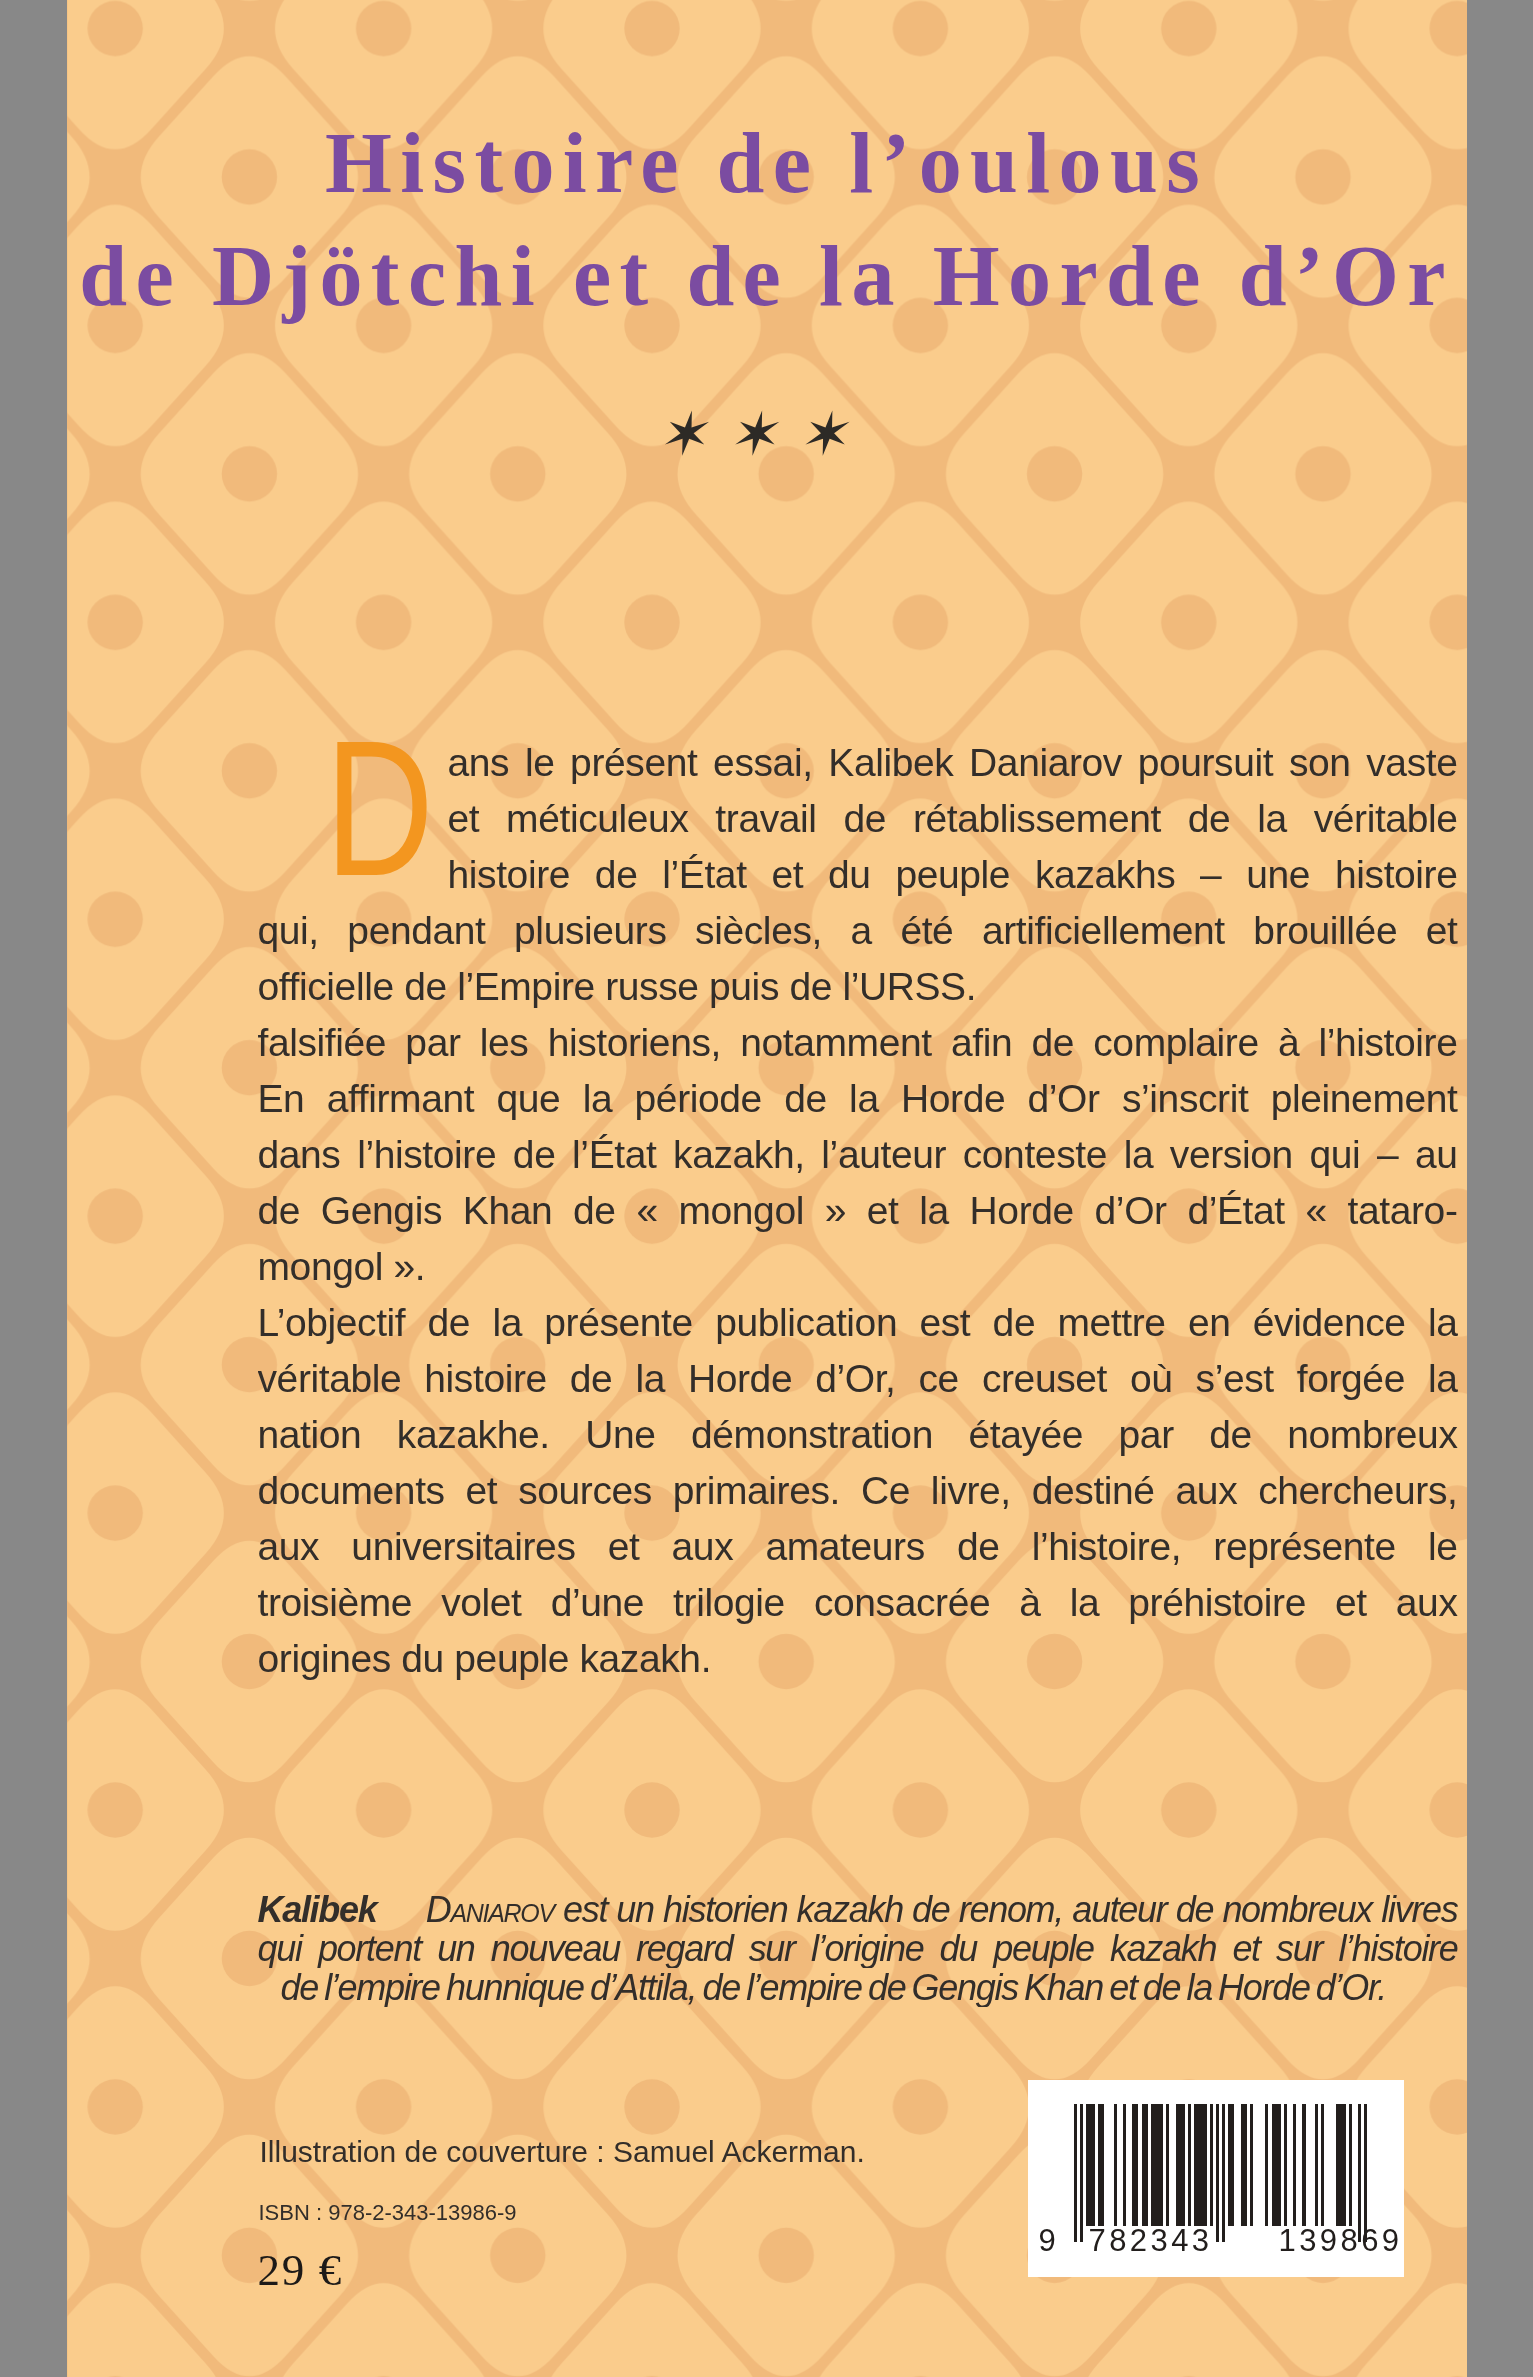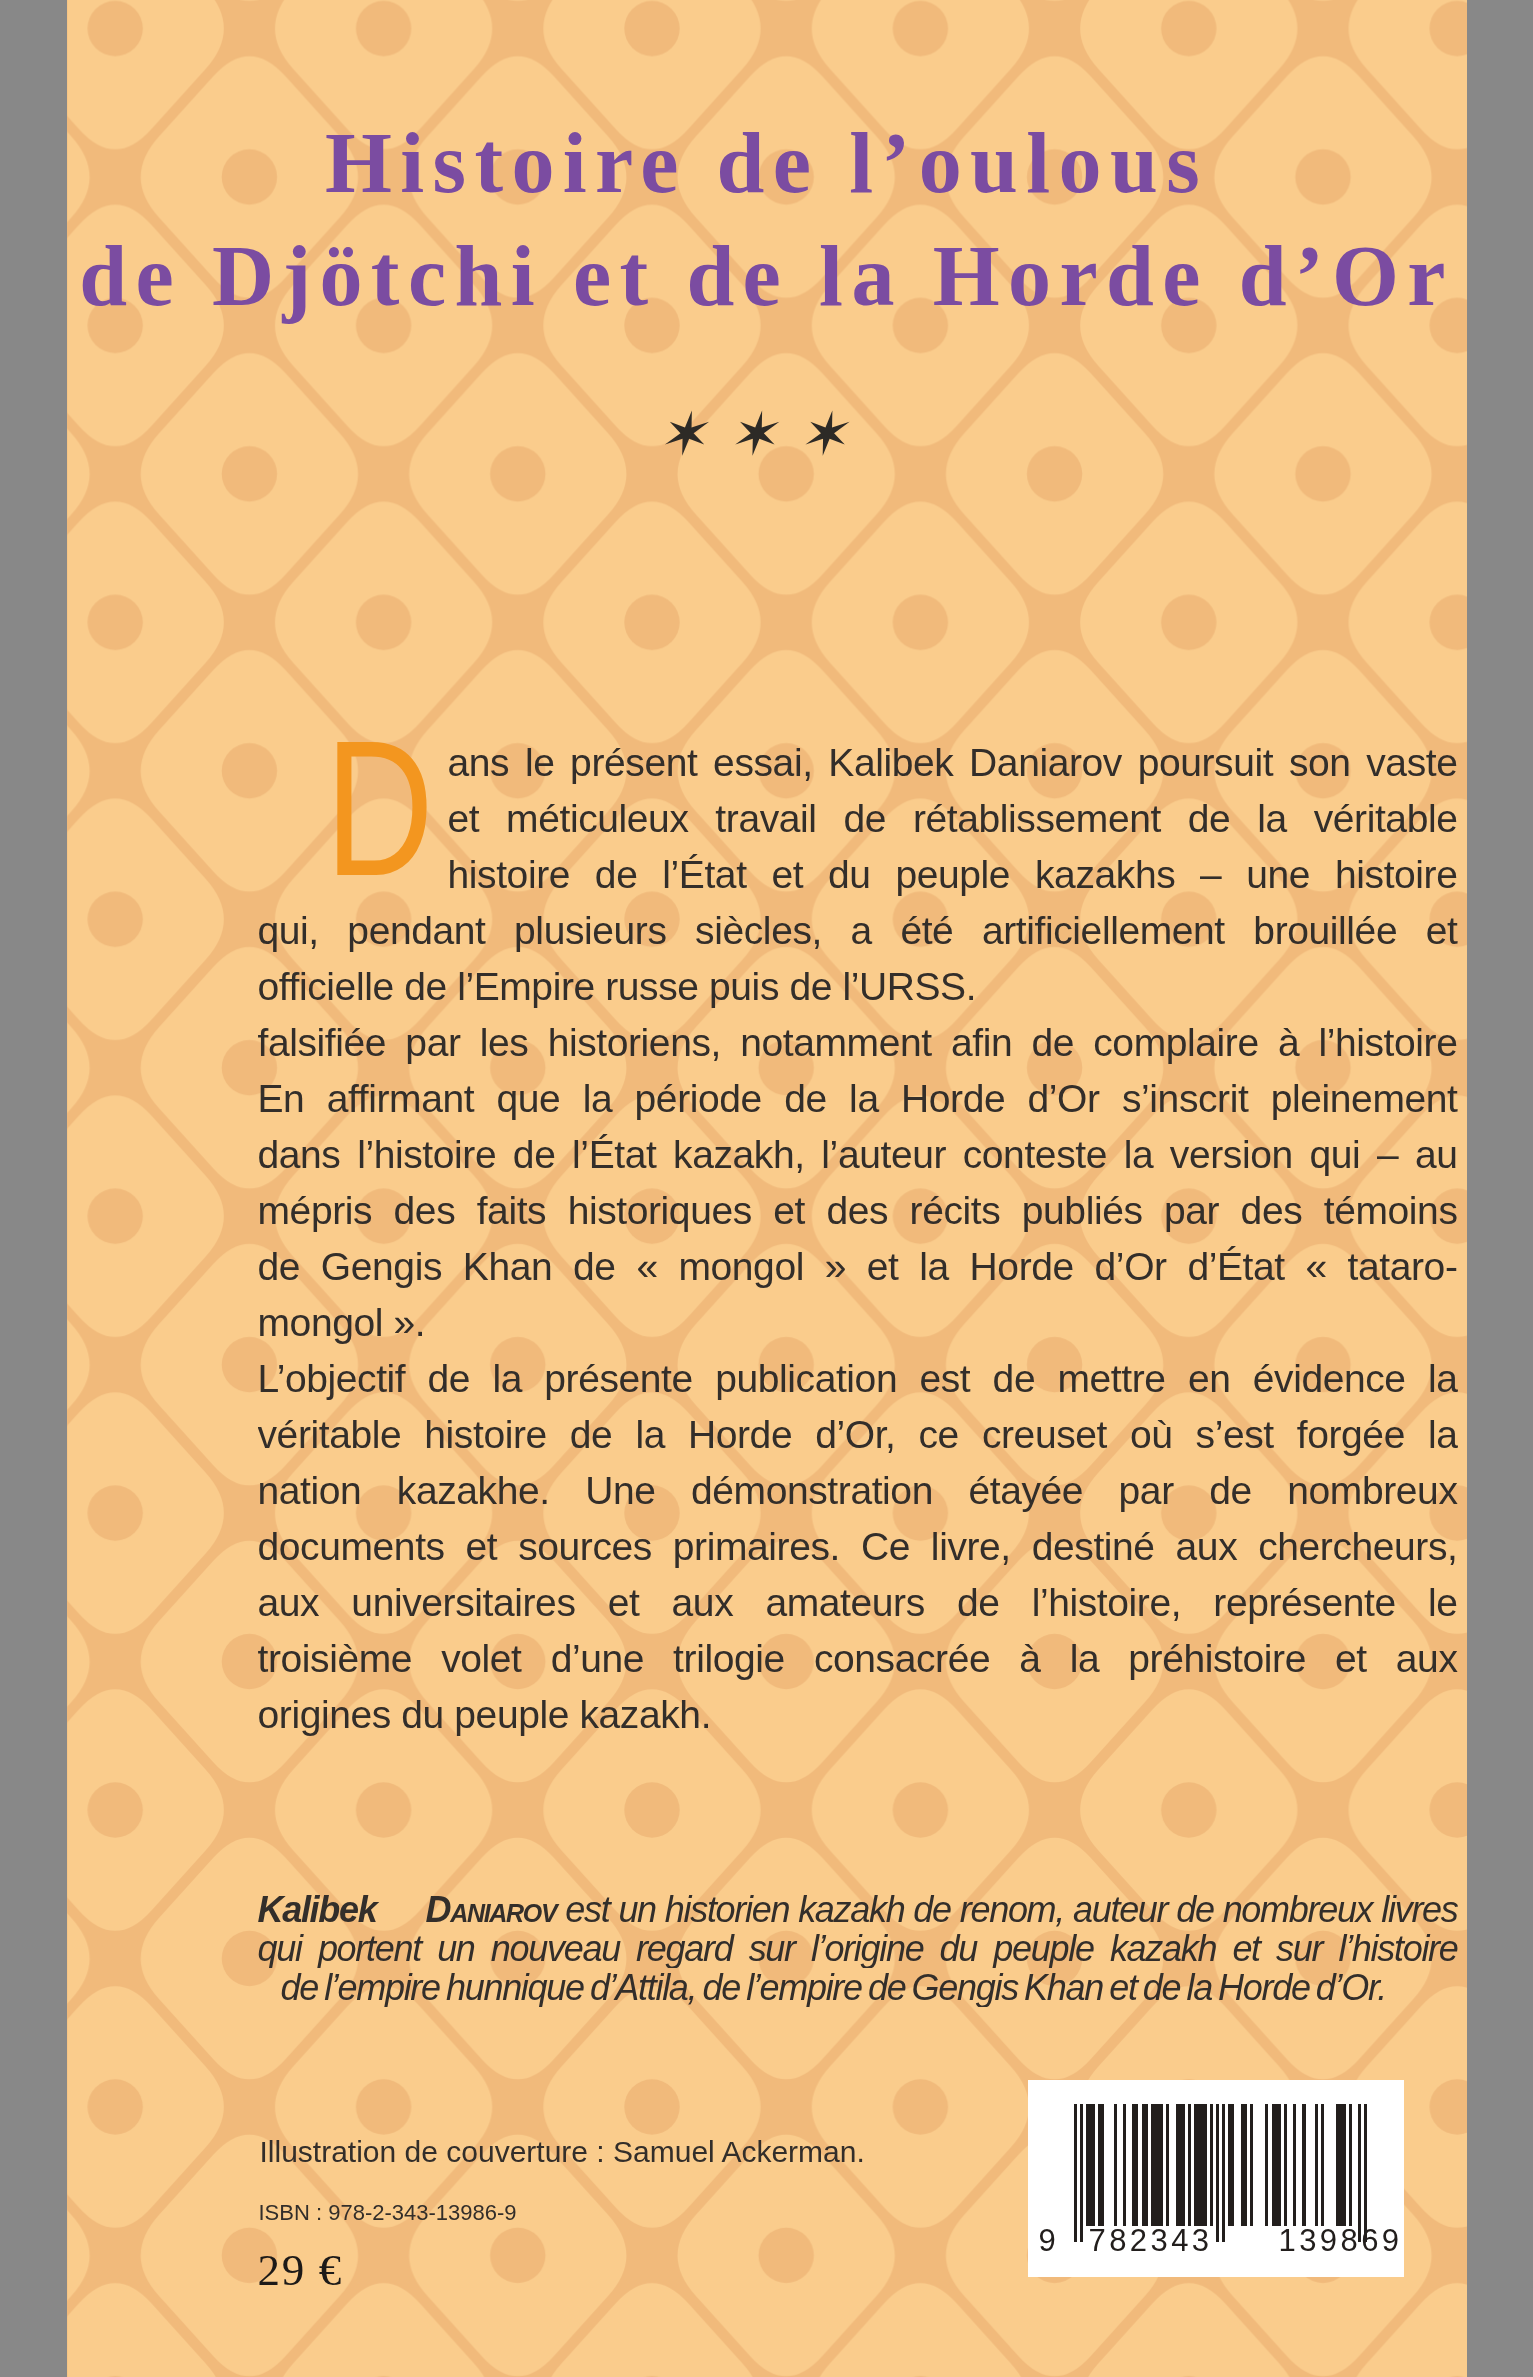--- a/index.html
+++ b/index.html
@@ -74,21 +74,21 @@
     word-spacing:-2.5px;
     color:var(--text-dark);
   }
   .bio .line{
     height:39px;line-height:39px;
     text-align:justify;text-align-last:justify;
     overflow:hidden;
   }
   .bio .line.end{text-align-last:left;margin-left:23px;}
   .bio .name{font-weight:700;}
-  .bio .sc{font-weight:700;font-variant:small-caps;margin-left:40px;}
+  .bio .sc{font-weight:400;font-variant:small-caps;margin-left:40px;}
 
   .illu{
     position:absolute;left:193px;top:2122px;
     font-size:30px;line-height:35px;
     color:var(--text-dark);
     margin-top:12px;
   }
   .isbn{
     position:absolute;left:192px;top:2195px;
     font-size:22px;line-height:35px;
@@ -160,21 +160,20 @@
     <div class="dropcap">D</div>
     <div id="body-lines">
         <div class="line indent">ans le présent essai, Kalibek Daniarov poursuit son vaste</div>
         <div class="line indent">et méticuleux travail de rétablissement de la véritable</div>
         <div class="line indent">histoire de l’État et du peuple kazakhs – une histoire</div>
         <div class="line">qui, pendant plusieurs siècles, a été artificiellement brouillée et</div>
         <div class="line end">officielle de l’Empire russe puis de l’URSS.</div>
         <div class="line">falsifiée par les historiens, notamment afin de complaire à l’histoire</div>
         <div class="line">En affirmant que la période de la Horde d’Or s’inscrit pleinement</div>
         <div class="line">dans l’histoire de l’État kazakh, l’auteur conteste la version qui – au</div>
-        <div class="line">mépris des faits historiques et des récits publiés par des témoins</div>
         <div class="line">de Gengis Khan de « mongol » et la Horde d’Or d’État « tataro-</div>
         <div class="line end">mongol ».</div>
         <div class="line">L’objectif de la présente publication est de mettre en évidence la</div>
         <div class="line">véritable histoire de la Horde d’Or, ce creuset où s’est forgée la</div>
         <div class="line">nation kazakhe. Une démonstration étayée par de nombreux</div>
         <div class="line">documents et sources primaires. Ce livre, destiné aux chercheurs,</div>
         <div class="line">aux universitaires et aux amateurs de l’histoire, représente le</div>
         <div class="line">troisième volet d’une trilogie consacrée à la préhistoire et aux</div>
         <div class="line end">origines du peuple kazakh.</div>
       </div>

